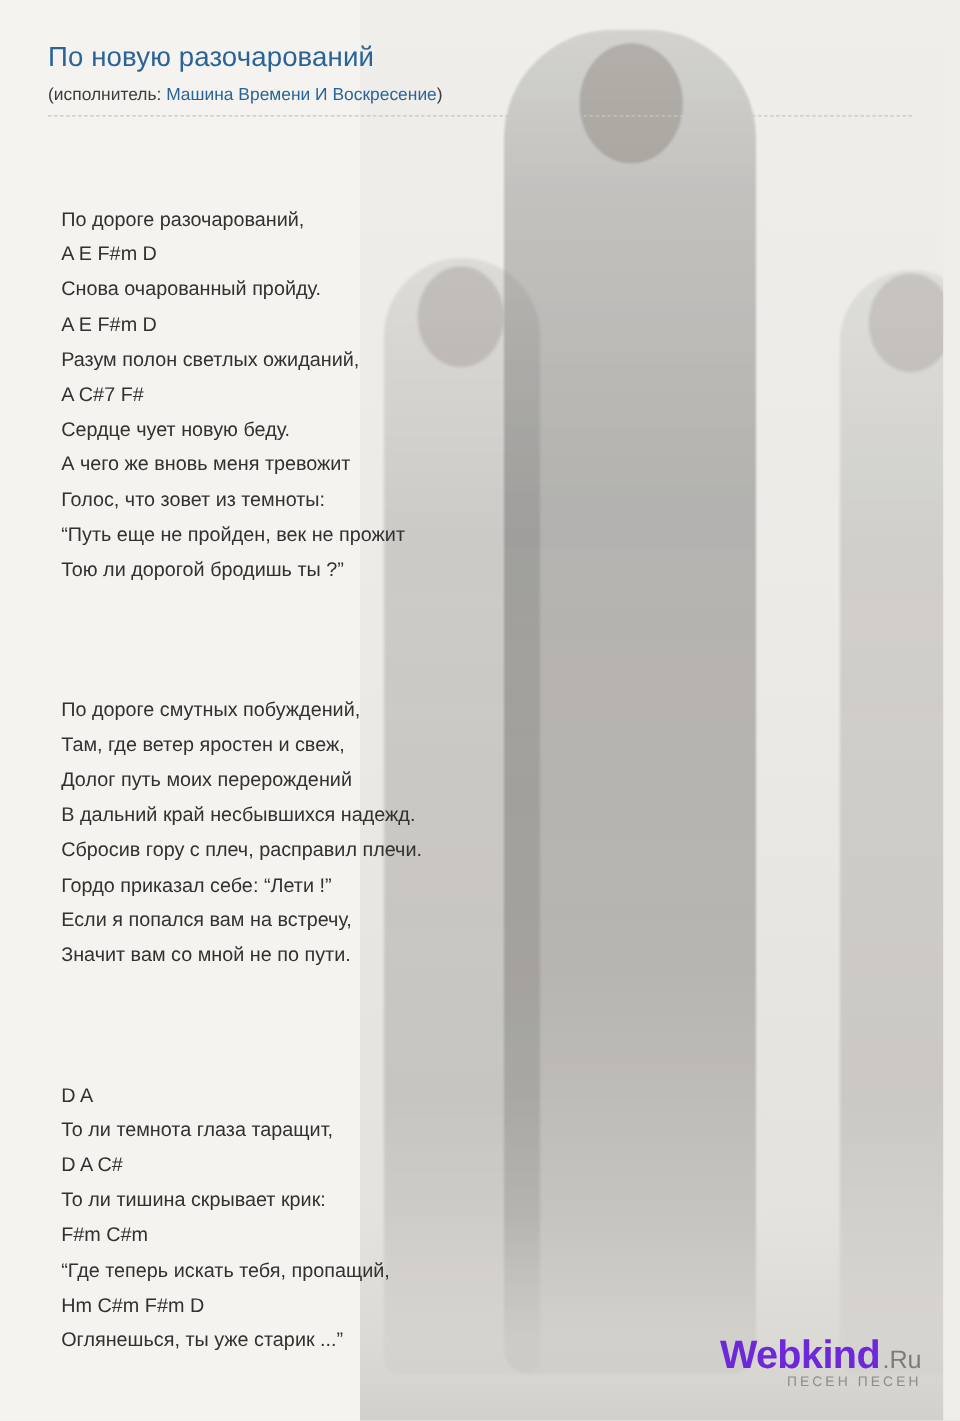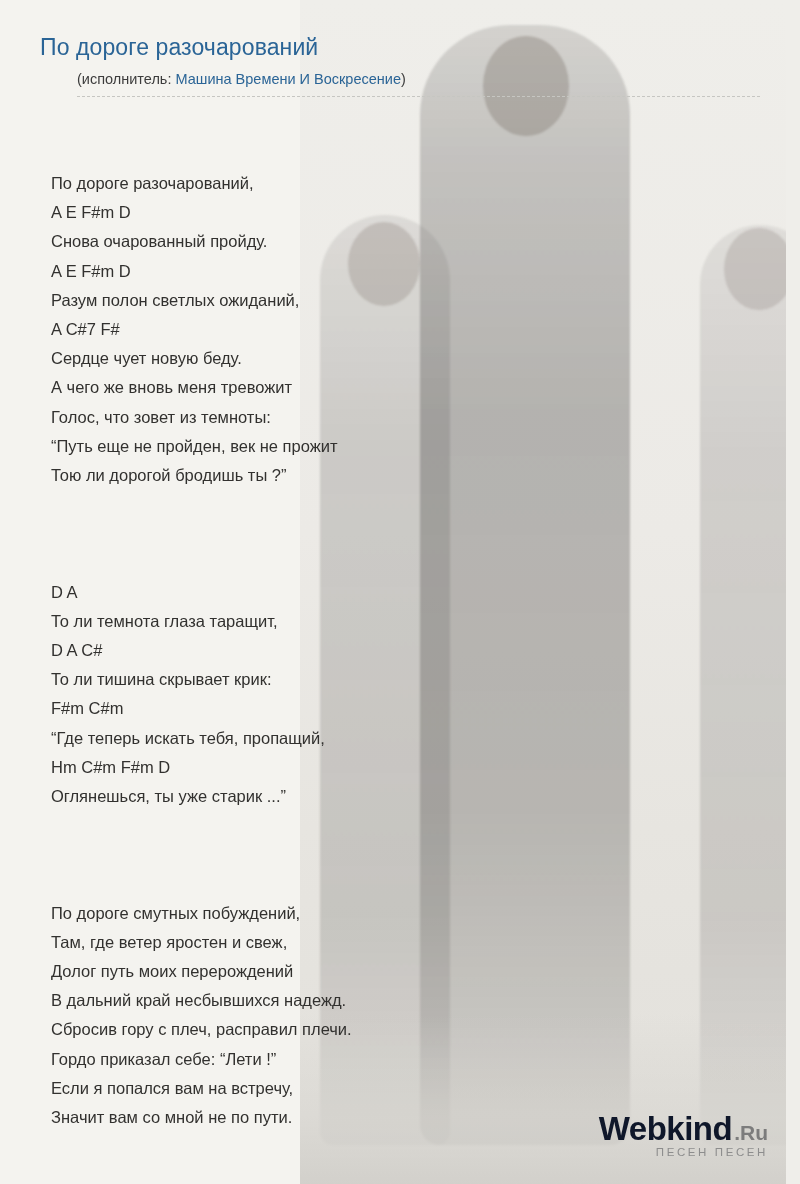--- a/index.html
+++ b/index.html
@@ -116,21 +116,20 @@
     color: #2a6496;
     letter-spacing: 0.1px;
     line-height: 1.2;
   }
   .performer {
     margin-top: 9px;
     font-size: 14.5px;
     color: #3c3c3c;
     padding-bottom: 9px;
     border-bottom: 1px dashed #c6c6c2;
-    margin-left: 37px;
   }
   .performer a.artist-link {
     color: #2a6496;
     text-decoration: none;
   }
   .lyrics {
     margin-top: 14px;
     font-size: 16.5px;
     line-height: 29.2px;
     color: #32312f;
@@ -149,27 +148,27 @@
     position: absolute;
     right: 32px;
     bottom: 26px;
     z-index: 5;
     text-align: right;
     user-select: none;
   }
   .logo .logo-main {
     font-size: 33px;
     font-weight: bold;
-    color: #0f172a;
+    color: #6d28d9;
     letter-spacing: -0.5px;
     display: inline-block;
   }
   .logo .logo-ru {
     font-size: 21px;
-    font-weight: bold;
+    font-weight: normal;
     color: #7c7c7c;
     display: inline-block;
     margin-left: 2px;
   }
   .logo .logo-sub {
     font-size: 11.5px;
     color: #8d8d8d;
     letter-spacing: 2.6px;
     margin-top: -2px;
   }
@@ -196,52 +195,52 @@
     <div class="head-left"></div>
     <div class="figure-right"></div>
     <div class="head-right"></div>
     <div class="figure-main"></div>
     <div class="head-main"></div>
     <div class="ground"></div>
   </div>
 
   <div class="content">
 
-    <h1 class="song-title">По дороге разочарований</h1>
+    <h1 class="song-title">По новую разочарований</h1>
 
     <div class="performer"><span>(исполнитель: </span><a class="artist-link" href="#">Машина Времени И Воскресение</a><span>)</span></div>
 
     <div class="lyrics">
       <p class="stanza">По дороге разочарований,
 A E F#m D
 Снова очарованный пройду.
 A E F#m D
 Разум полон светлых ожиданий,
 A C#7 F#
 Сердце чует новую беду.
 А чего же вновь меня тревожит
 Голос, что зовет из темноты:
 “Путь еще не пройден, век не прожит
 Тою ли дорогой бродишь ты ?”</p>
+      <p class="stanza">По дороге смутных побуждений,
+Там, где ветер яростен и свеж,
+Долог путь моих перерождений
+В дальний край несбывшихся надежд.
+Сбросив гору с плеч, расправил плечи.
+Гордо приказал себе: “Лети !”
+Если я попался вам на встречу,
+Значит вам со мной не по пути.</p>
       <p class="stanza">D A
 То ли темнота глаза таращит,
 D A C#
 То ли тишина скрывает крик:
 F#m C#m
 “Где теперь искать тебя, пропащий,
 Hm C#m F#m D
 Оглянешься, ты уже старик ...”</p>
-      <p class="stanza">По дороге смутных побуждений,
-Там, где ветер яростен и свеж,
-Долог путь моих перерождений
-В дальний край несбывшихся надежд.
-Сбросив гору с плеч, расправил плечи.
-Гордо приказал себе: “Лети !”
-Если я попался вам на встречу,
-Значит вам со мной не по пути.</p>
       
       
     </div>
 
   </div>
 
   <div class="logo">
     <span class="logo-main">Webkind</span><span class="logo-ru">.Ru</span>
     <div class="logo-sub">ПЕСЕН ПЕСЕН</div>
   </div>

